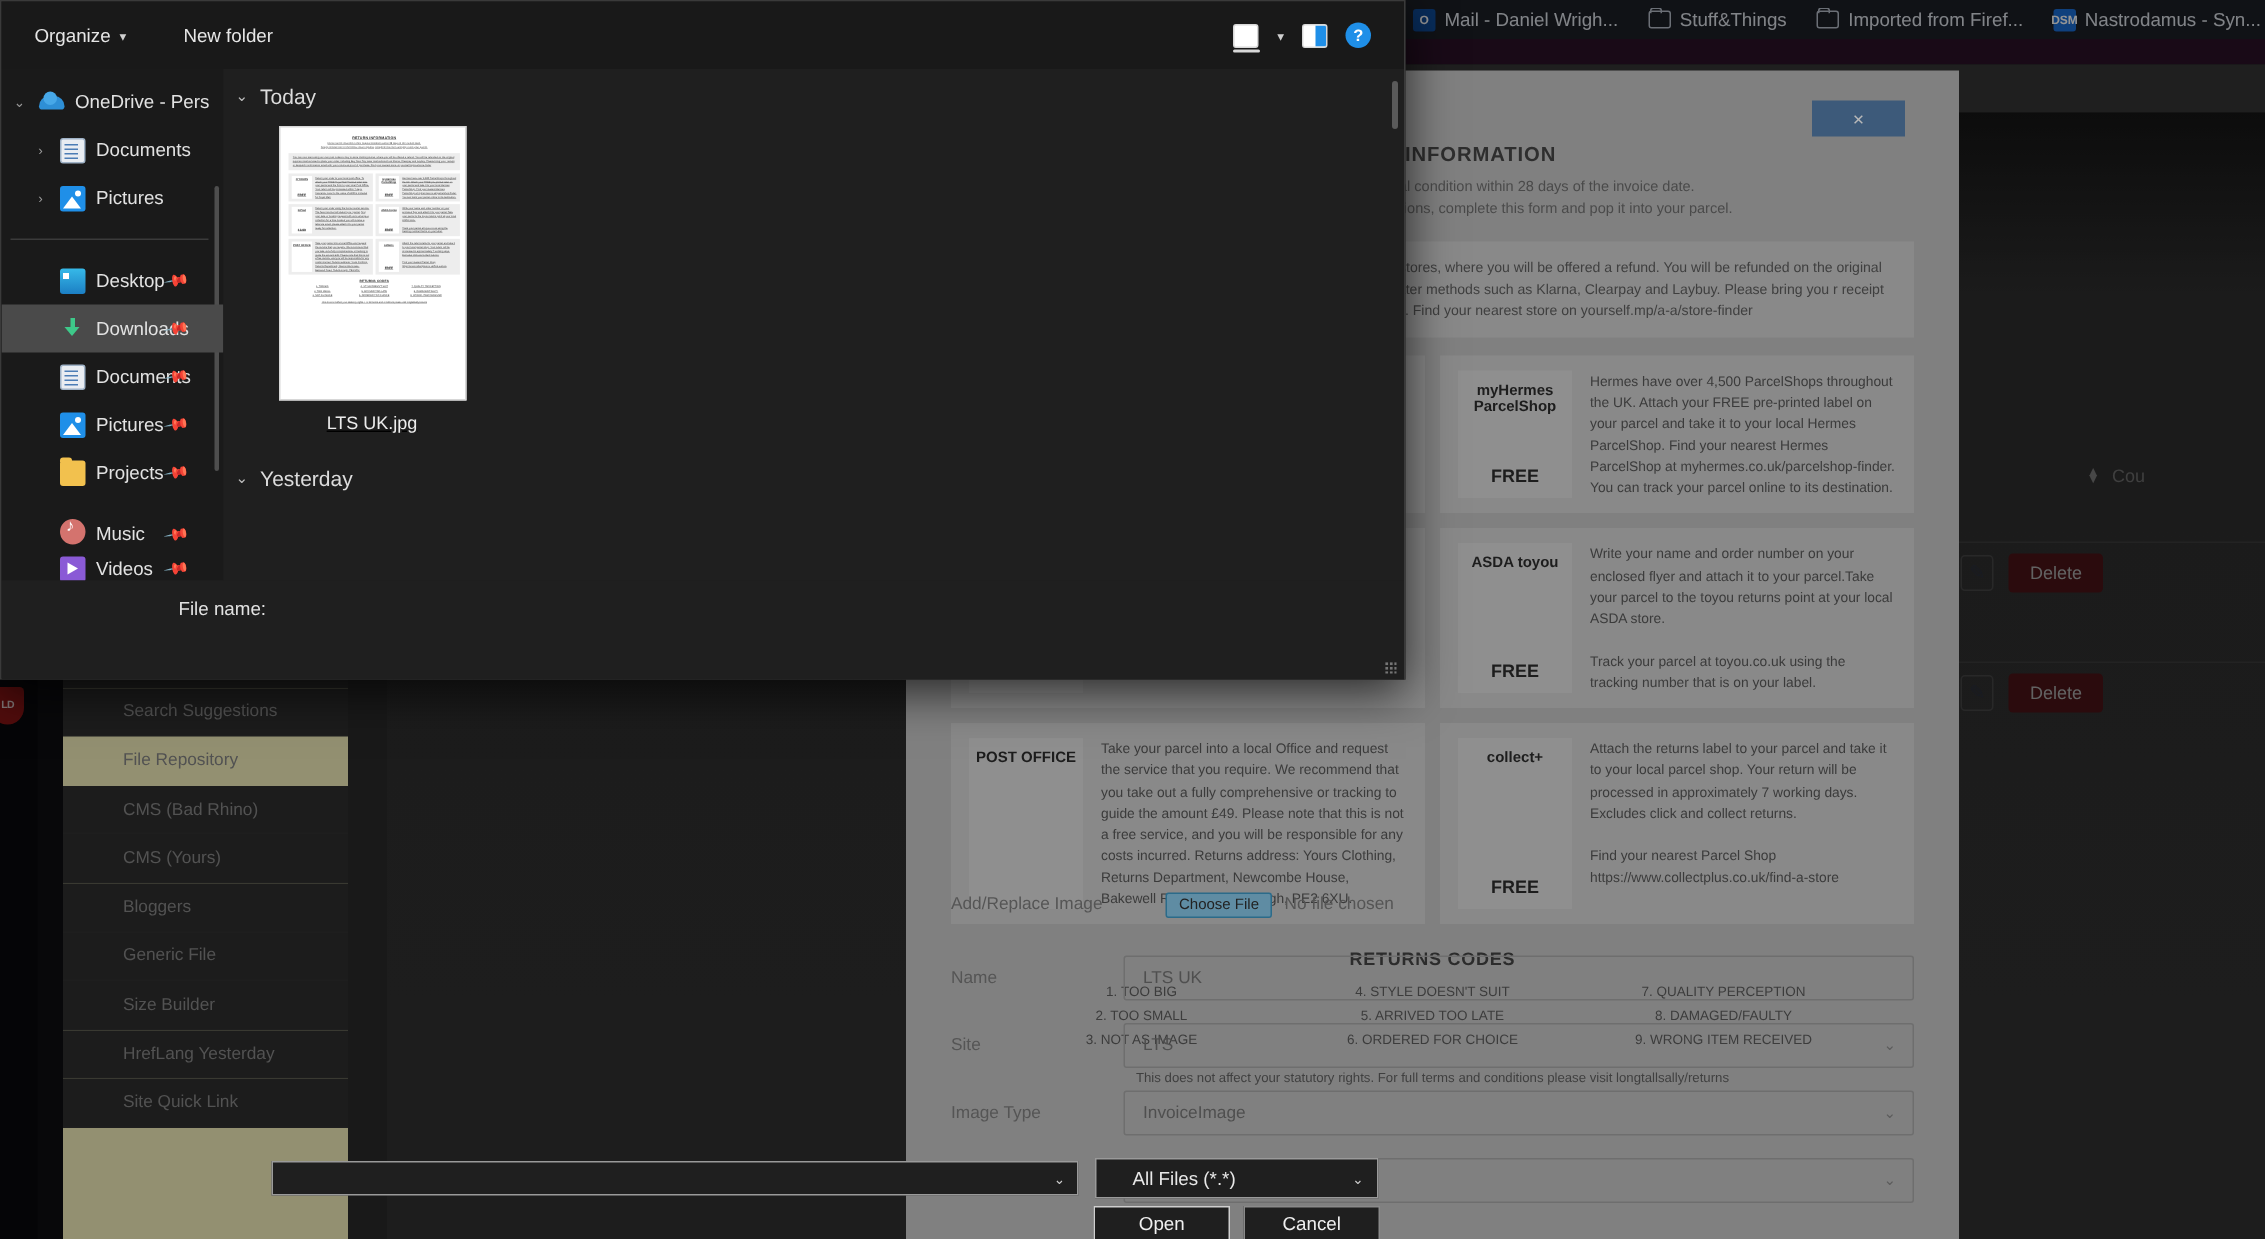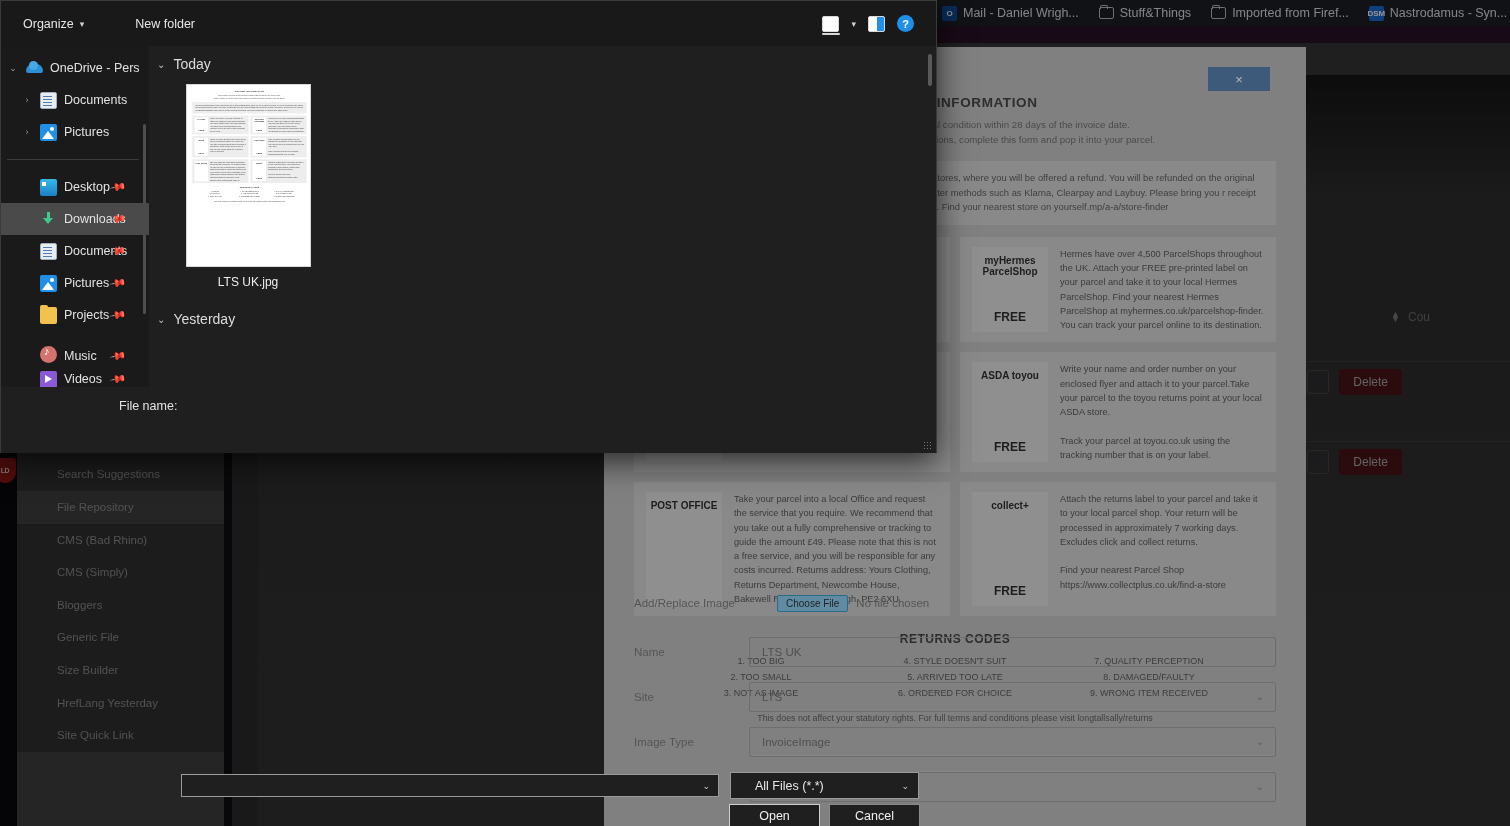--- a/index.html
+++ b/index.html
@@ -53,22 +53,22 @@
   }
   .shield {
     position:absolute; left:-6px; top:415px; width:22px; height:25px;
     background:#8c1616; border-radius: 3px 3px 11px 11px;
     display:flex;align-items:center;justify-content:center;
     color:#dcc; font-size:7px; font-weight:bold; letter-spacing:-.5px;
   }
 
   
   .nav-panel {
-    position:absolute; left:17px; top:400px; width:207px; bottom:0;
-    background:#404040;
+    position:absolute; left:42px; top:400px; width:207px; bottom:0;
+    background:#fef9c3;
   }
   .nav-item {
     height:32.6px; display:flex; align-items:center;
     padding-left:40px; color:#8d8d8d; font-size:11.5px;
     border-bottom:1px solid rgba(255,255,255,0.02);
   }
   .nav-item.hl { background:#313131; }
 
   
   .content-canvas {
@@ -166,21 +166,21 @@
   .field .chev{ position:absolute; right:11px; color:#5b5b5b; font-size:10px;}
 
   
   .dialog{
     position:absolute; left:0; top:0; width:937px; height:453px;
     background:#1f1f1f; border:1px solid #3a3a3a;
     box-shadow: 0 8px 30px rgba(0,0,0,.7);
   }
   .dlg-toolbar{
     height:45px; background:#191919; display:flex; align-items:center;
-    padding:0 12px; gap:13px;
+    padding:0 12px; gap:0;
   }
   .tb-item{
     color:#e6e6e6; font-size:12.5px; padding:6px 10px;
     display:flex; align-items:center; gap:6px;
   }
   .tb-spacer{ flex:1; }
   .tb-icons{ display:flex; align-items:center; gap:12px; padding-right:10px;}
   .view-ico{
     width:17px;height:16px;border:1.6px solid #d8d8d8;border-radius:2px;
     background:#fff; position:relative;
@@ -259,21 +259,21 @@
   .dlg-files{
     flex:1; background:#1f1f1f; position:relative; overflow:hidden;
   }
   .grp-head{
     display:flex; align-items:center; gap:8px; color:#dcdcdc; font-size:14px;
     padding:10px 0 6px 8px;
   }
   .grp-chev{ color:#c0c0c0; font-size:10px;}
   .thumb-wrap{
     width:150px; margin-left:24px; margin-top:6px;
-    display:flex; flex-direction:column; align-items:center; gap:8px;
+    display:flex; flex-direction:column; align-items:center; gap:8px;text-decoration:underline;
   }
   .thumb{
     width:125px; height:183px; background:#fff; border:1px solid #d7d7d7;
     overflow:hidden; position:relative;
   }
   .thumb-name{ color:#ededed; font-size:12px; }
   .files-scroll{
     position:absolute; right:4px; top:8px; width:4px; height:32px;
     background:#5a5a5a; border-radius:2px;
   }
@@ -355,21 +355,21 @@
         <div class="nav-item hl">
           <span>Search Suggestions</span>
         </div>
         <div class="nav-item">
           <span>File Repository</span>
         </div>
         <div class="nav-item hl">
           <span>CMS (Bad Rhino)</span>
         </div>
         <div class="nav-item hl">
-          <span>CMS (Simply)</span>
+          <span>CMS (Yours)</span>
         </div>
         <div class="nav-item hl">
           <span>Bloggers</span>
         </div>
         <div class="nav-item hl">
           <span>Generic File</span>
         </div>
         <div class="nav-item hl">
           <span>Size Builder</span>
         </div>

